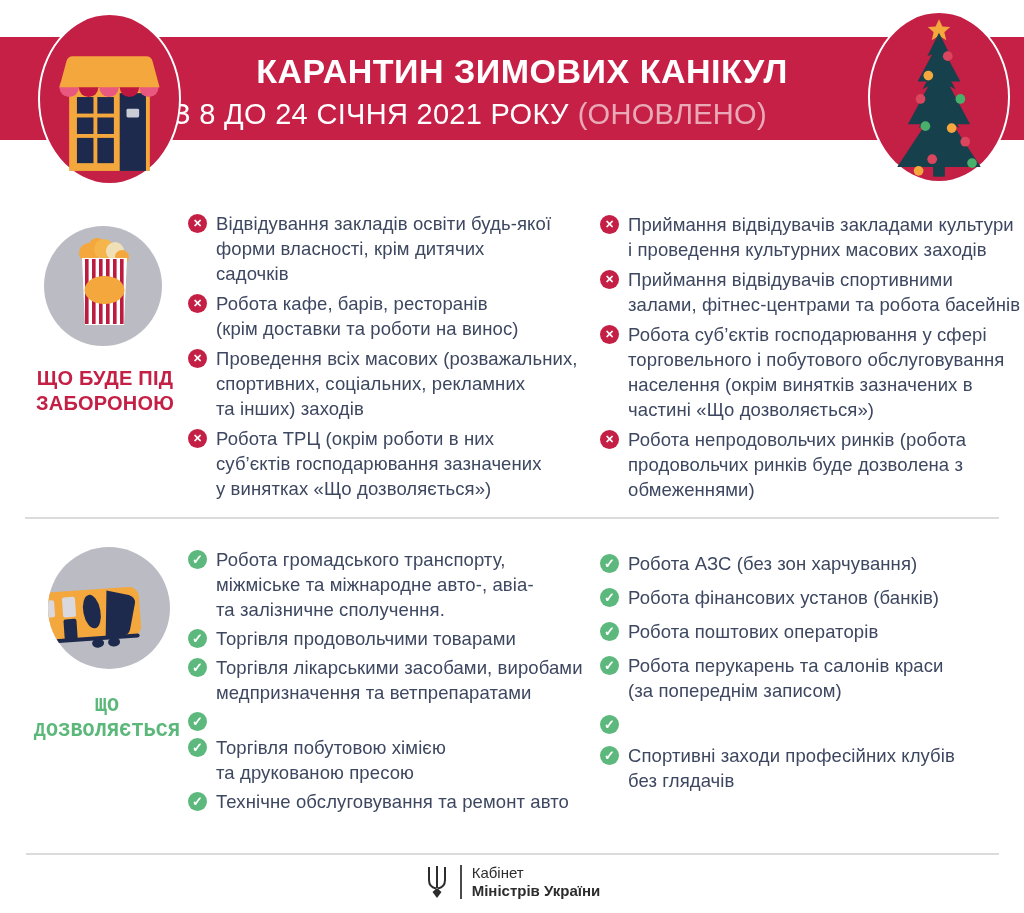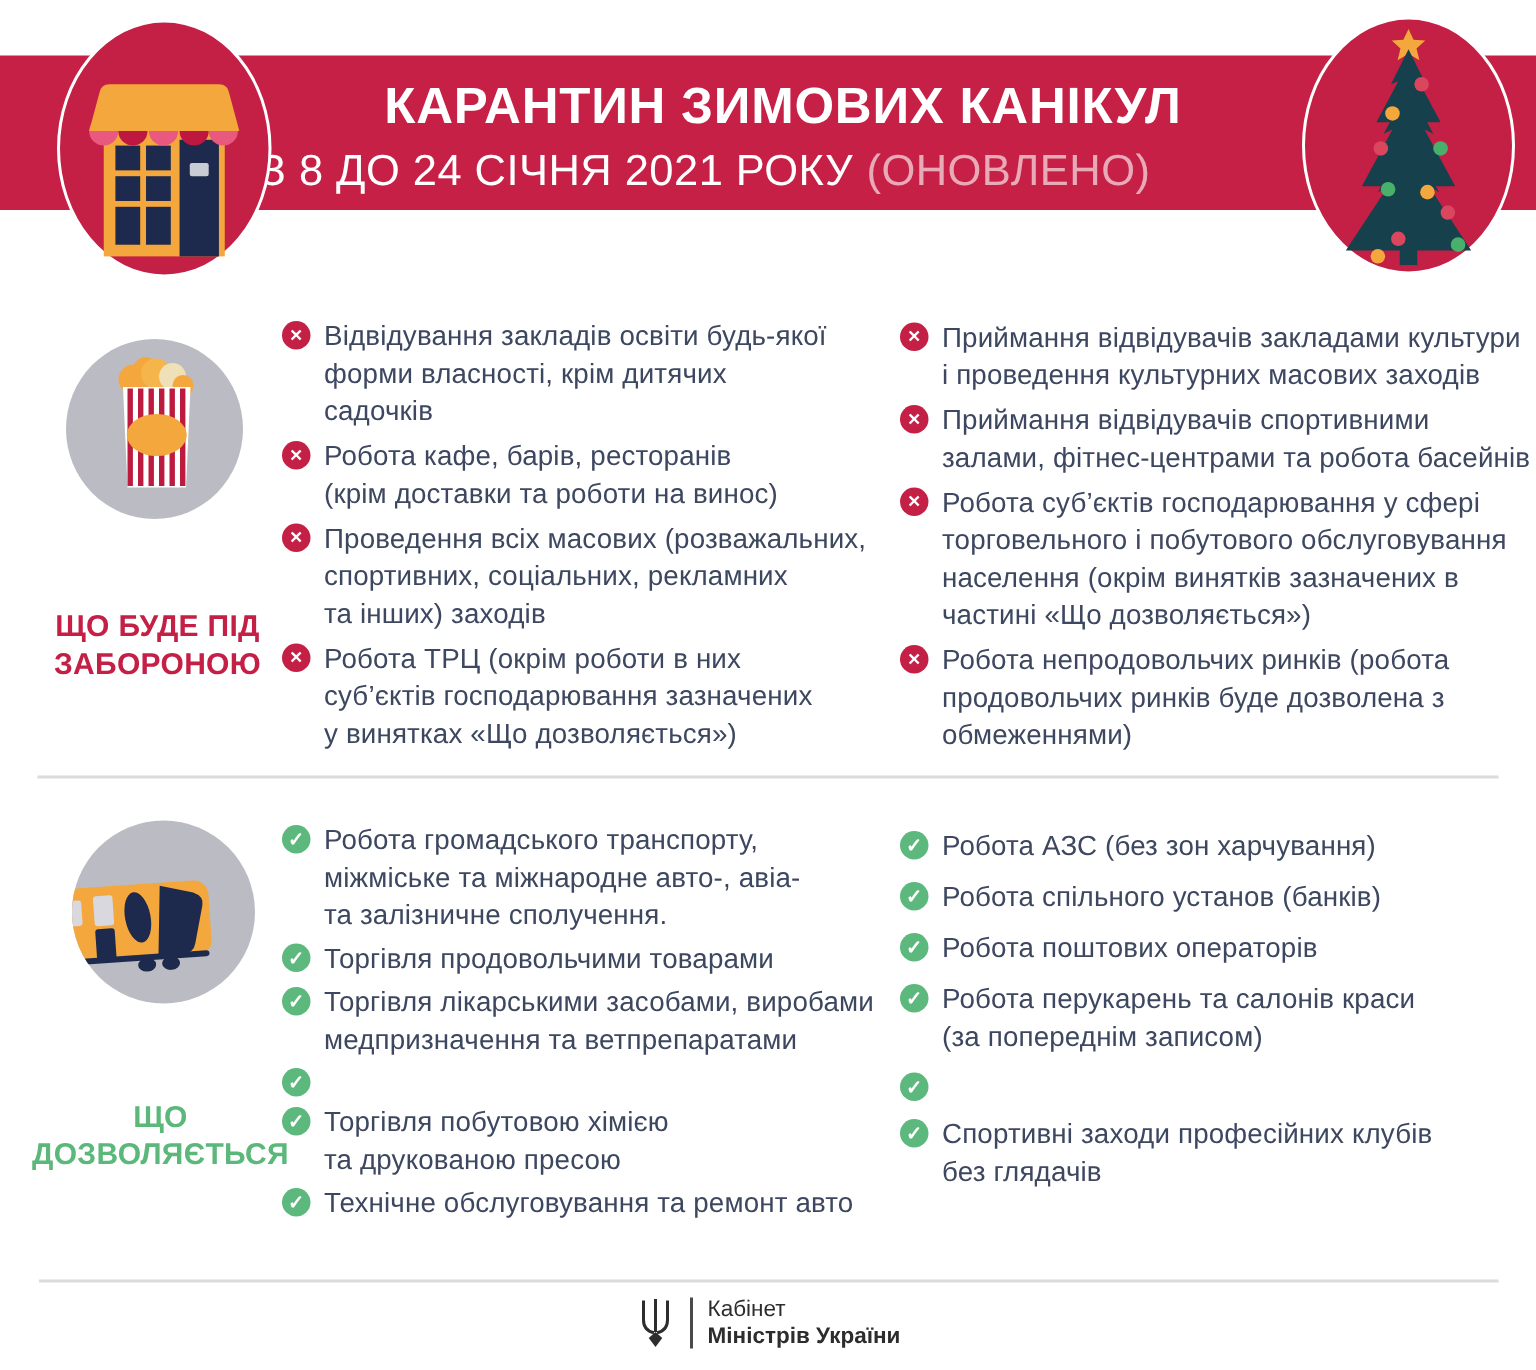--- a/index.html
+++ b/index.html
@@ -23,24 +23,24 @@
   .ellipse.shop{left:38px;top:13px;width:143px;height:172px;}
   .ellipse.tree{left:868px;top:11px;width:142px;height:172px;}
   .ellipse svg{position:absolute;left:0;top:0;width:100%;height:100%;}
   
   .gray-circle{position:absolute;border-radius:50%;background:#BBBBC3;overflow:hidden;}
   .circle-banned{left:44px;top:226px;width:118px;height:120px;}
   .circle-allowed{left:48px;top:547px;width:122px;height:122px;}
   .gray-circle svg{position:absolute;left:0;top:0;}
   .section-label{
     position:absolute;text-align:center;font-weight:bold;font-size:20px;line-height:25px;
-    white-space:pre-line;letter-spacing:.2px;margin-top:40px;
+    white-space:pre-line;letter-spacing:.2px;
   }
   .label-banned{left:12px;top:366px;width:186px;color:#C41F45;}
-  .label-allowed{left:8px;top:693px;width:198px;color:#5CB87A;}
+  .label-allowed{left:8px;top:693px;width:198px;color:#5CB87A;font-family:Liberation Mono, monospace;}
   
   .col{position:absolute;}
   .banned-col1{left:188px;top:211px;width:406px;}
   .banned-col2{left:600px;top:212px;width:424px;}
   .allowed-col1{left:188px;top:547px;width:406px;}
   .allowed-col2{left:600px;top:551px;width:424px;}
   .item{display:flex;align-items:flex-start;}
   .banned-col1 .item,.banned-col2 .item{margin-bottom:5px;}
   .allowed-col1 .item{margin-bottom:4px;}
   .allowed-col2 .item{margin-bottom:9px;}
@@ -239,21 +239,21 @@
       <span class="item-text">Технічне обслуговування та ремонт авто</span>
     </div>
     </div>
   <div class="col allowed-col2">
       <div class="item">
       <span class="mark allow">✓</span>
       <span class="item-text">Робота АЗС (без зон харчування)</span>
     </div>
       <div class="item">
       <span class="mark allow">✓</span>
-      <span class="item-text">Робота спільного установ (банків)</span>
+      <span class="item-text">Робота фінансових установ (банків)</span>
     </div>
       <div class="item">
       <span class="mark allow">✓</span>
       <span class="item-text">Робота поштових операторів</span>
     </div>
       <div class="item">
       <span class="mark allow">✓</span>
       <span class="item-text">Робота перукарень та салонів краси
 (за попереднім записом)</span>
     </div>

